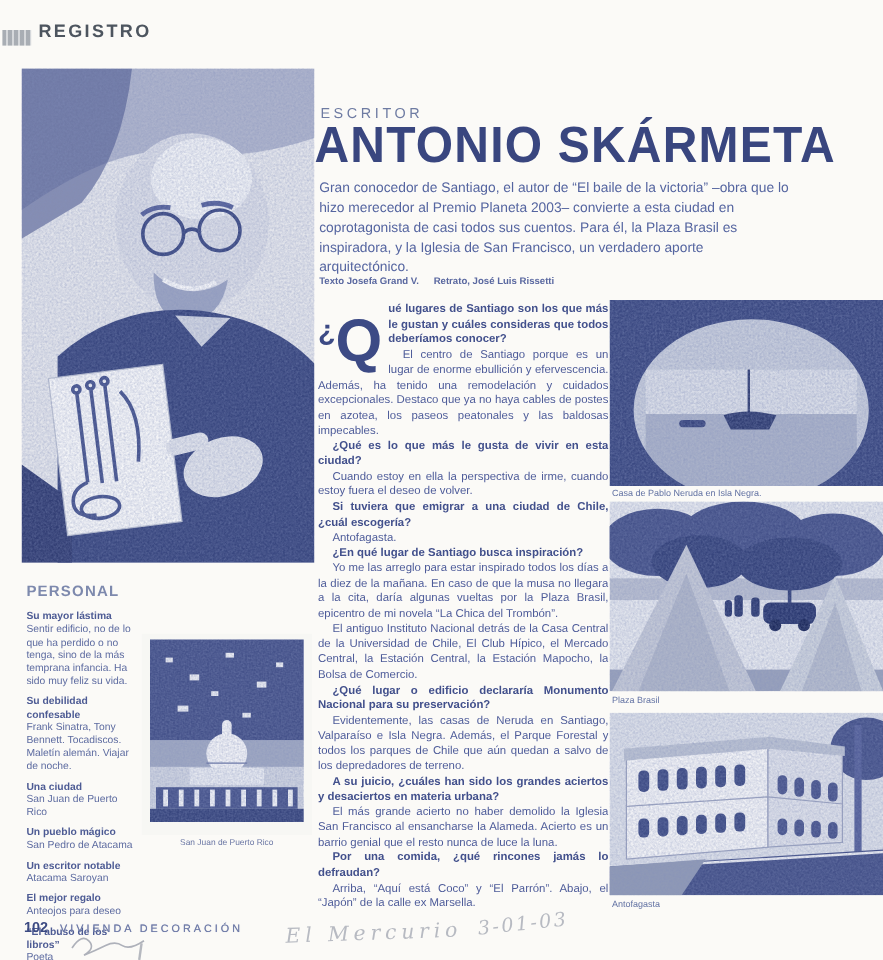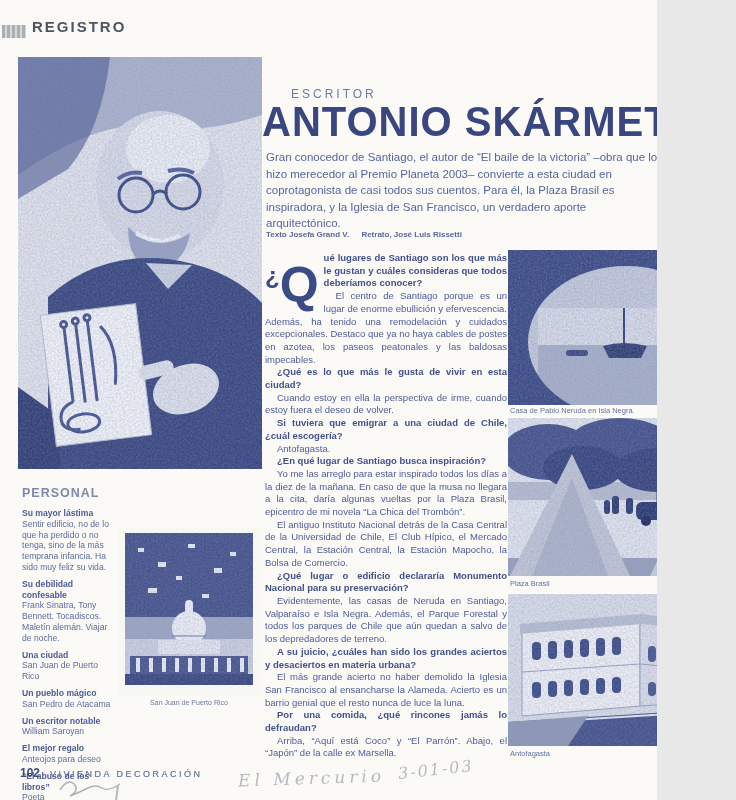--- a/index.html
+++ b/index.html
@@ -1,27 +1,27 @@
 <!DOCTYPE html>
 <html><head>
 <meta charset="utf-8">
 <style>
   html,body{margin:0;padding:0;background:#e8e8e8;}
-  .page{position:relative;width:657px;height:800px;background:#fbfaf7;overflow:hidden;
+  .page{position:relative;width:736px;height:800px;background:#fbfaf7;overflow:hidden;
         font-family:"Liberation Sans",sans-serif;color:#4d5b99;}
   svg{display:block;}
 
   
   .section-mark{position:absolute;left:2px;top:25px;width:24px;height:13px;
     background:repeating-linear-gradient(90deg,#9aa0a8 0 3px,#cfd2d6 3px 5px);opacity:.85;}
   .section-label{position:absolute;left:32px;top:18px;font-size:15px;font-weight:bold;
     letter-spacing:2px;color:#4d555f;}
 
   
-  .kicker{position:absolute;left:267px;top:87px;font-size:12px;letter-spacing:3px;color:#6e7ba2;margin-left:24px;}
+  .kicker{position:absolute;left:267px;top:87px;font-size:12px;letter-spacing:3px;color:#6e7ba2;}
   .page-title{position:absolute;left:262px;top:98px;width:474px;font-size:40px;font-weight:bold;
     letter-spacing:1px;color:#39467f;white-space:nowrap;transform:scaleY(1.06);transform-origin:left top;}
   .lead{position:absolute;left:266px;top:149px;width:398px;font-size:11.5px;line-height:16.6px;
     color:#5565a0;}
   .byline{position:absolute;left:266px;top:230px;font-size:8px;font-weight:bold;color:#5a68a0;text-align:center;}
   .byline span{margin-right:10px;}
 
   
   .portrait{position:absolute;left:18px;top:57px;width:244px;height:412px;}
   .inset{position:absolute;left:118px;top:528px;width:142px;height:168px;}
@@ -157,21 +157,21 @@
         <div class="p-entry">
           <span class="p-label">Una ciudad</span>
           <span class="p-value">San Juan de Puerto Rico</span>
         </div>
         <div class="p-entry">
           <span class="p-label">Un pueblo mágico</span>
           <span class="p-value">San Pedro de Atacama</span>
         </div>
         <div class="p-entry">
           <span class="p-label">Un escritor notable</span>
-          <span class="p-value">William Saroyan</span>
+          <span class="p-value">Atacama Saroyan</span>
         </div>
         <div class="p-entry">
           <span class="p-label">El mejor regalo</span>
           <span class="p-value">Anteojos para deseo</span>
         </div>
         <div class="p-entry">
           <span class="p-label">“El abuso de los libros”</span>
           <span class="p-value">Poeta</span>
         </div>
       </div>

